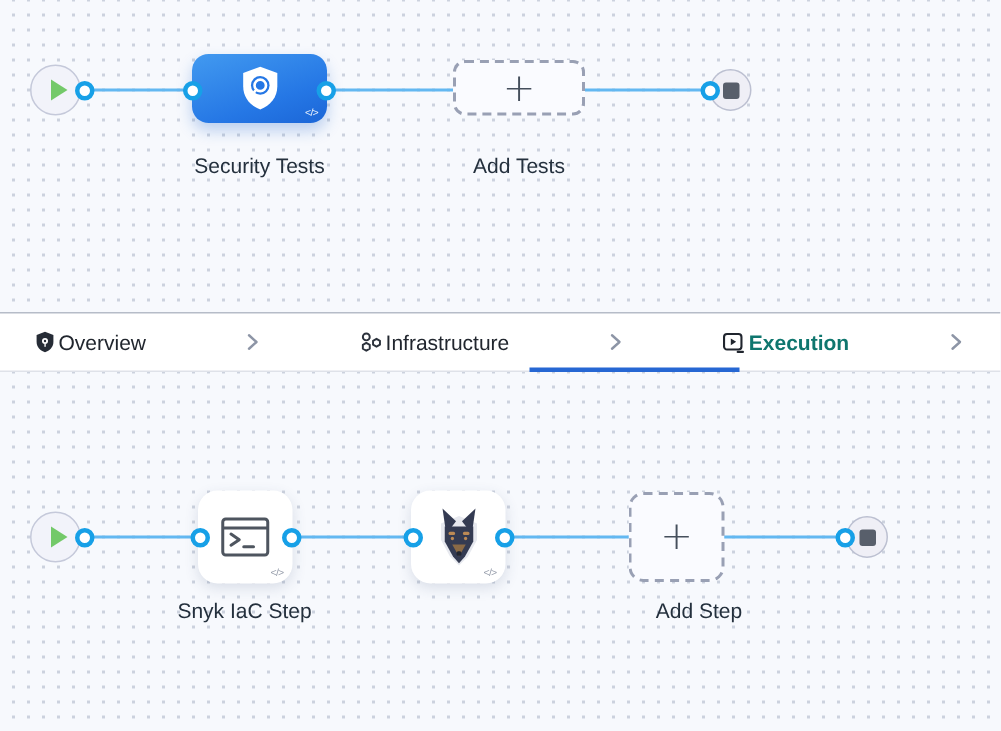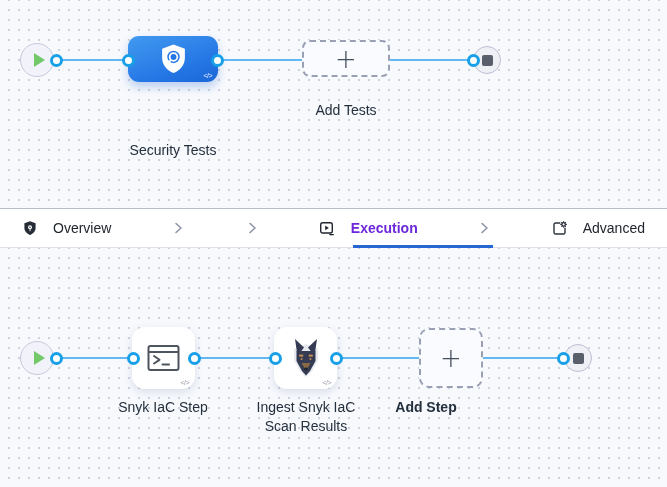--- a/index.html
+++ b/index.html
@@ -38,22 +38,22 @@
     display:flex;align-items:center;justify-content:center;cursor:pointer;}
   #add-stage-box{left:302px;top:40px;width:84px;height:33px;border-radius:8px;}
   #add-step-box{left:419px;top:80px;width:60px;height:56px;border-radius:10px;}
   .plus{font-size:26px;font-weight:300;color:#454f5c;line-height:20px;font-family:"DejaVu Sans",sans-serif;}
 
   .node-label{position:absolute;font-size:14px;color:#24303d;text-align:center;z-index:4;line-height:19px;}
 
   #tabbar{width:667px;height:40px;background:#fff;border-top:1px solid #b6bcc8;border-bottom:1px solid #dfe2e9;
     position:relative;display:flex;align-items:center;justify-content:space-between;
     padding:0 22px;box-sizing:border-box;}
-  .tab{display:flex;align-items:center;gap:15px;font-size:14px;color:#21262e;cursor:pointer;white-space:nowrap;justify-content:flex-end;}
-  .tab.active{font-weight:700;color:#6d28d9;}
+  .tab{display:flex;align-items:center;gap:1px;font-size:14px;color:#21262e;cursor:pointer;white-space:nowrap;justify-content:flex-end;}
+  .tab.active{font-weight:700;color:#0f766e;}
   .tab svg{display:block;}
   .tab-chevron{display:flex;align-items:center;}
   #tab-underline{position:absolute;left:353px;bottom:-1px;width:140px;height:3px;background:#2667d3;z-index:2;}
 </style>
 </head>
 <body>
 
 <div id="top-canvas" class="canvas">
   <div class="edge" style="left:54px;top:59px;width:76px;"></div>
   <div class="edge" style="left:216px;top:59px;width:88px;"></div>
@@ -65,21 +65,21 @@
 
   <div class="stage-node">
     <svg width="27" height="30" viewBox="0 0 26 29">
       <path d="M13 0.5 L24 4.5 V13 C24 20.3 19.5 25.4 13 28 C6.5 25.4 2 20.3 2 13 V4.5 Z" fill="#ffffff"></path>
       <circle cx="13" cy="12.5" r="6" fill="#2577e5"></circle>
       <circle cx="13" cy="12.5" r="3.7" fill="none" stroke="#ffffff" stroke-width="1.7"></circle>
       <line x1="9.8" y1="16" x2="8" y2="18" stroke="#ffffff" stroke-width="1.7" stroke-linecap="round"></line>
     </svg>
     <span class="code-badge badge-white">&lt;/&gt;</span>
   </div>
-  <div class="node-label" style="left:98px;top:101px;width:150px;margin-top:40px;">Security Tests</div>
+  <div class="node-label" style="left:98px;top:101px;width:150px;">Security Tests</div>
 
   <div id="add-stage-box" class="dashed-box">
     <span class="plus">+</span>
   </div>
   <div class="node-label" style="left:296px;top:101px;width:100px;">Add Tests</div>
 
   <div class="end-circle" style="left:473px;top:46px;">
     <span class="stop-sq"></span>
   </div>
 
@@ -97,55 +97,46 @@
       <circle cx="8" cy="7.3" r="0.8" fill="#262c36"></circle>
       <rect x="7.6" y="9" width="0.9" height="2.2" fill="#ffffff"></rect>
     </svg>
     <span>Overview</span>
   </div>
   <span class="tab-chevron">
     <svg width="16" height="16" viewBox="0 0 16 16">
         <path d="M6 3.5 L11 8 L6 12.5" stroke="#8d95a6" stroke-width="1.6" fill="none" stroke-linecap="round" stroke-linejoin="round"></path>
       </svg>
   </span>
+  <div class="tab">
+    <svg width="17" height="17" viewBox="0 0 17 17">
+      <circle cx="5.2" cy="4.6" r="2.3" fill="none" stroke="#2c323c" stroke-width="1.3"></circle>
+      <path d="M5.2 8.6 L7.5 9.9 V12.5 L5.2 13.8 L2.9 12.5 V9.9 Z" fill="none" stroke="#2c323c" stroke-width="1.3" stroke-linejoin="round"></path>
+      <path d="M12 5.9 L14.3 7.2 V9.8 L12 11.1 L9.7 9.8 V7.2 Z" fill="none" stroke="#2c323c" stroke-width="1.3" stroke-linejoin="round"></path>
+    </svg>
+    <span>Infrastructure</span>
+  </div>
   <span class="tab-chevron">
     <svg width="16" height="16" viewBox="0 0 16 16">
         <path d="M6 3.5 L11 8 L6 12.5" stroke="#8d95a6" stroke-width="1.6" fill="none" stroke-linecap="round" stroke-linejoin="round"></path>
       </svg>
   </span>
   <div class="tab active">
     <svg width="17" height="17" viewBox="0 0 17 17">
       <rect x="1.7" y="2.7" width="11.6" height="10.3" rx="2" fill="none" stroke="#20252e" stroke-width="1.4"></rect>
       <path d="M6.2 5.6 L9.8 7.9 L6.2 10.2 Z" fill="#20252e"></path>
       <path d="M10.8 14.6 h3.5" stroke="#20252e" stroke-width="1.4" stroke-linecap="round"></path>
     </svg>
     <span>Execution</span>
   </div>
   <span class="tab-chevron">
     <svg width="16" height="16" viewBox="0 0 16 16">
         <path d="M6 3.5 L11 8 L6 12.5" stroke="#8d95a6" stroke-width="1.6" fill="none" stroke-linecap="round" stroke-linejoin="round"></path>
       </svg>
   </span>
-  <div class="tab">
-    <svg width="17" height="17" viewBox="0 0 17 17">
-      <path d="M8.8 3 H4.6 C3.7 3 3 3.7 3 4.6 V12.4 C3 13.3 3.7 14 4.6 14 H12.4 C13.3 14 14 13.3 14 12.4 V8.2" fill="none" stroke="#2c323c" stroke-width="1.4" stroke-linecap="round"></path>
-      <circle cx="12.6" cy="4.4" r="1.7" fill="none" stroke="#2c323c" stroke-width="1.2"></circle>
-      <g stroke="#2c323c" stroke-width="1.1" stroke-linecap="round">
-        <line x1="12.6" y1="1.6" x2="12.6" y2="2.3"></line>
-          <line x1="12.6" y1="6.5" x2="12.6" y2="7.2"></line>
-        <line x1="9.8" y1="4.4" x2="10.5" y2="4.4"></line>
-          <line x1="14.7" y1="4.4" x2="15.4" y2="4.4"></line>
-        <line x1="10.7" y1="2.5" x2="11.2" y2="3"></line>
-          <line x1="14" y1="5.8" x2="14.5" y2="6.3"></line>
-        <line x1="14.5" y1="2.5" x2="14" y2="3"></line>
-          <line x1="11.2" y1="5.8" x2="10.7" y2="6.3"></line>
-      </g>
-    </svg>
-    <span>Advanced</span>
-  </div>
   <div id="tab-underline"></div>
 </div>
 
 <div id="bottom-canvas" class="canvas">
   <div class="edge" style="left:54px;top:109px;width:79px;"></div>
   <div class="edge" style="left:194px;top:109px;width:81px;"></div>
   <div class="edge" style="left:336px;top:109px;width:228px;"></div>
 
   <div class="terminal-circle" style="left:20px;top:93px;">
     <span class="play-tri"></span>
@@ -170,26 +161,25 @@
       <path d="M8.5 14 H27.5 V24 L22 34 L18 38.5 L14 34 L8.5 24 Z" fill="#343b52"></path>
       <rect x="11" y="17.5" width="4.4" height="2.2" rx="1" fill="#bc8a55"></rect>
       <rect x="20.6" y="17.5" width="4.4" height="2.2" rx="1" fill="#bc8a55"></rect>
       <circle cx="13.6" cy="22" r="1.1" fill="#bc8a55"></circle>
       <circle cx="22.4" cy="22" r="1.1" fill="#bc8a55"></circle>
       <path d="M13.5 26 H22.5 L18 34 Z" fill="#8a6a46"></path>
       <rect x="16.4" y="30.5" width="3.2" height="3" rx="1" fill="#20242f"></rect>
     </svg>
     <span class="code-badge badge-gray">&lt;/&gt;</span>
   </div>
-  <div class="node-label" style="left:246px;top:150px;width:120px;">Ingest Snyk IaC Scan Results</div>
 
   <div id="add-step-box" class="dashed-box">
     <span class="plus">+</span>
   </div>
-  <div class="node-label" style="left:376px;top:150px;width:100px;font-weight:bold;">Add Step</div>
+  <div class="node-label" style="left:416px;top:150px;width:100px;">Add Step</div>
 
   <div class="end-circle" style="left:564px;top:96px;">
     <span class="stop-sq"></span>
   </div>
 
   <div class="ring" style="left:50px;top:104px;"></div>
   <div class="ring" style="left:127px;top:104px;"></div>
   <div class="ring" style="left:188px;top:104px;"></div>
   <div class="ring" style="left:269px;top:104px;"></div>
   <div class="ring" style="left:330px;top:104px;"></div>

